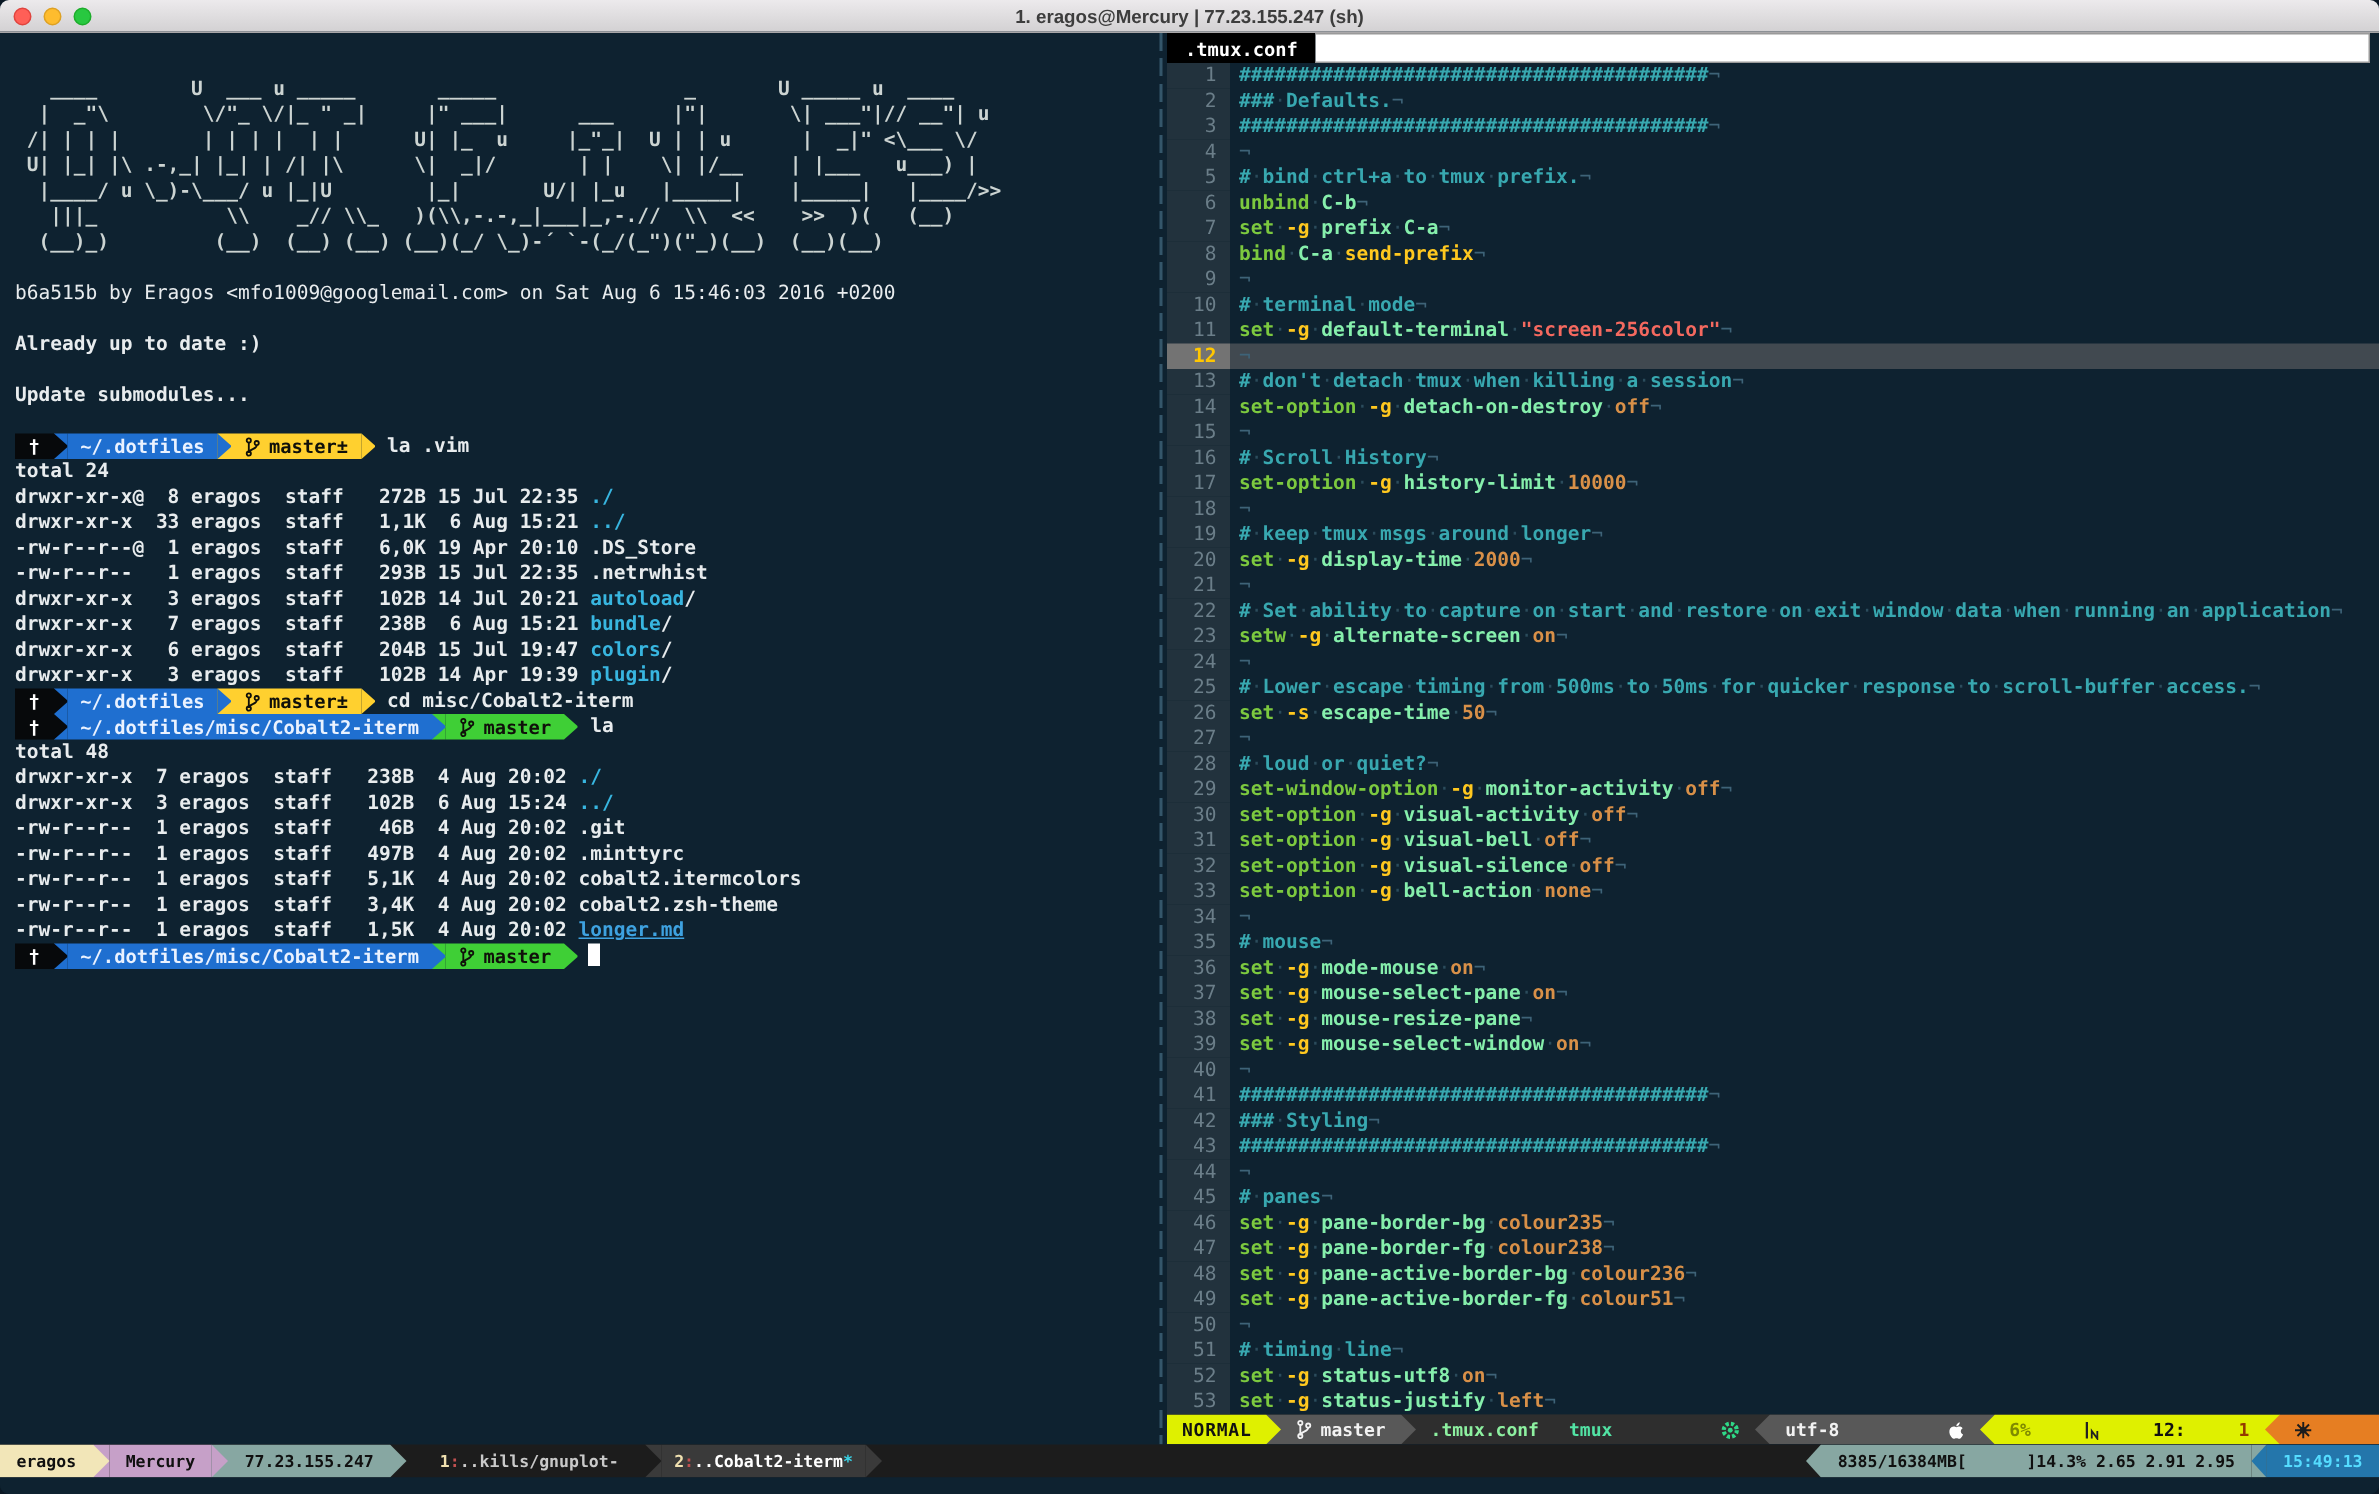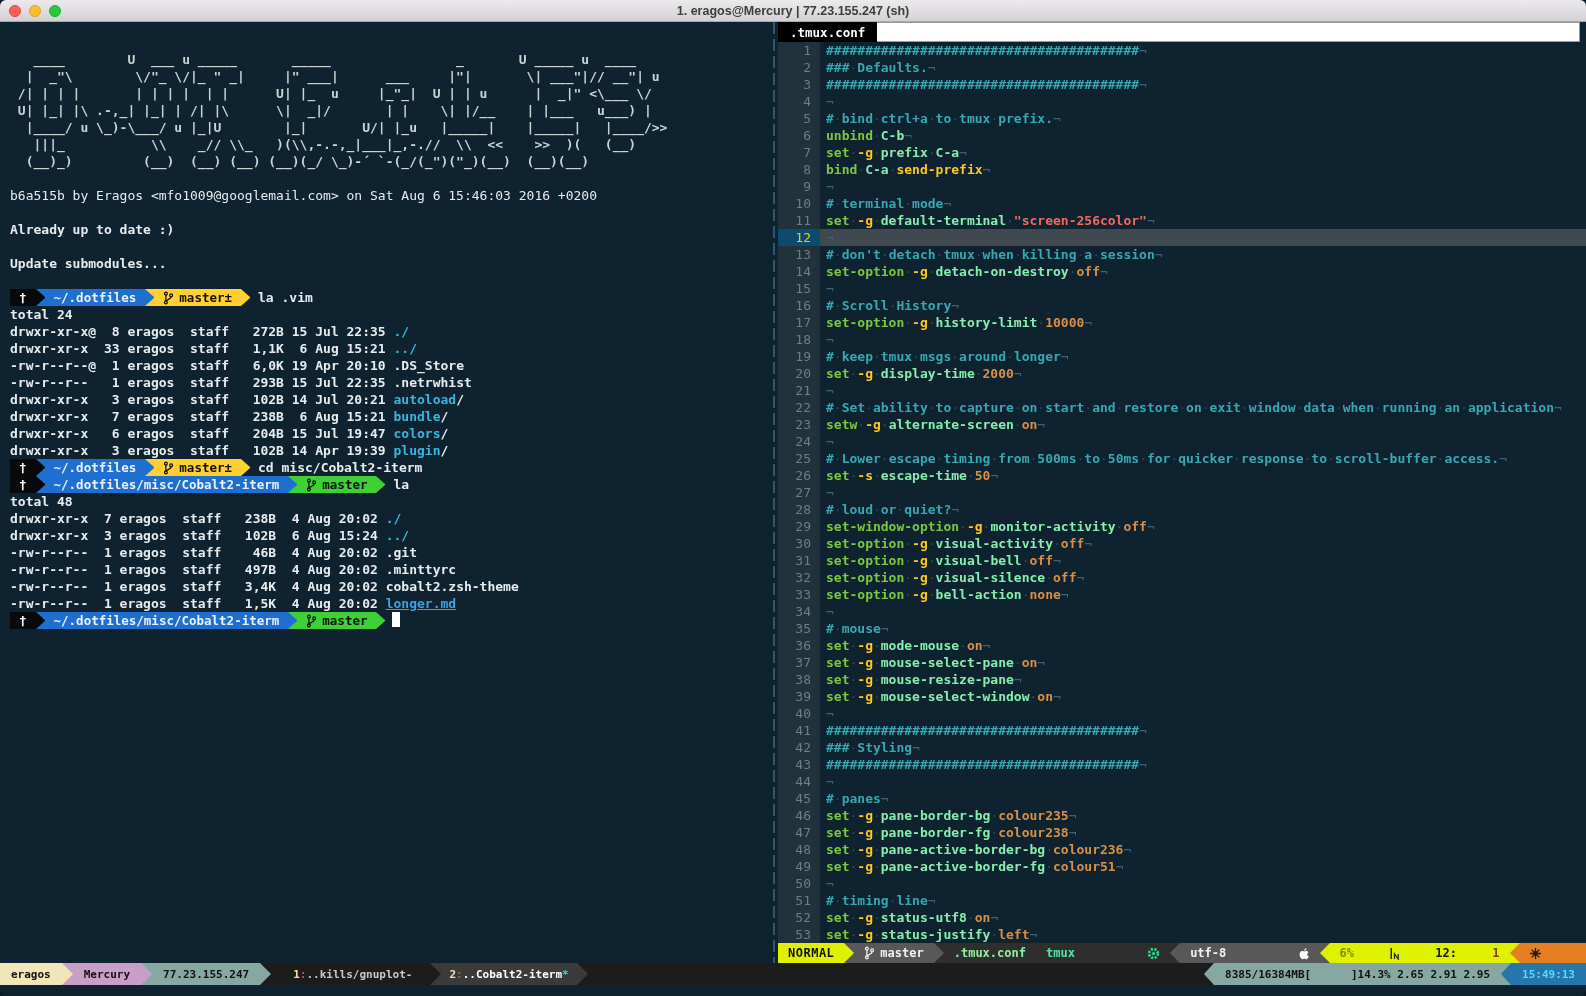--- a/index.html
+++ b/index.html
@@ -39,21 +39,21 @@
 
   
   .tabline{flex:0 0 20px;display:flex;background:#0e2230;padding-right:6px}
   .vtab{background:#000;color:#fff;font-size:12.5px;font-weight:700;padding:0 12px;display:flex;align-items:center}
   .tabfill{flex:1;background:#fff;border:1px solid #9a9a9a;border-left:none}
   .vim-lines{flex:0 0 901px;overflow:hidden}
   .vrow{display:flex;height:17px;line-height:17px;font-size:13px}
   .vnum{flex:0 0 42px;text-align:right;padding-right:9px;color:#6b7e89;background:#22323d;font-weight:400}
   .vtext{flex:1;white-space:pre;padding-left:6px;font-weight:700}
   .vrow.cur{background:#414950}
-  .vrow.cur .vnum{background:#0c4a6e;color:#ffc600;font-weight:400}
+  .vrow.cur .vnum{background:#737373;color:#ffc600;font-weight:700}
   .c{color:#38a8b0}.k{color:#7cc93f}.f{color:#ffc81f}.o{color:#86efac}.v{color:#d89048}.s{color:#f4695f}
   .ws{color:#2b4c5c;font-weight:400}
   .eol{color:#3e6378;font-weight:400}
 
   
   .vim-status{flex:0 0 20px;display:flex;align-items:stretch;background:#2e2e2e;font-size:12px;font-weight:700;overflow:hidden}
   .vseg{display:flex;align-items:center;padding:0 10px;white-space:pre}
   .vseg.mode{background:#dff000;color:#111;letter-spacing:0.5px}
   .vseg.branch{background:#585858;color:#f2f2f2}
   .vseg.file{background:#2e2e2e;color:#8df0a0}
@@ -140,20 +140,21 @@
               <circle cx="3" cy="3" r="1.6"></circle>
               <circle cx="3" cy="13" r="1.6"></circle>
               <circle cx="9" cy="5" r="1.6"></circle>
               <path d="M3 4.6v6.8 M9 6.6c0 3.4-6 2.6-6 6"></path>
             </svg><span>master</span></span><span class="parr" style="border-left-color: rgb(63, 207, 54);"></span><span class="t cmdtxt">la</span></div>
         <div class="line"><span class="t">total 48</span></div>
         <div class="line"><span class="t">drwxr-xr-x  7 eragos  staff   238B  4 Aug 20:02 </span><span class="dir" style="font-weight: 700;">./</span></div>
         <div class="line"><span class="t">drwxr-xr-x  3 eragos  staff   102B  6 Aug 15:24 </span><span class="dir" style="font-weight: 700;">../</span></div>
         <div class="line"><span class="t">-rw-r--r--  1 eragos  staff    46B  4 Aug 20:02 </span><span class="file">.git</span></div>
         <div class="line"><span class="t">-rw-r--r--  1 eragos  staff   497B  4 Aug 20:02 </span><span class="file">.minttyrc</span></div>
+        <div class="line"><span class="t">-rw-r--r--  1 eragos  staff   5,1K  4 Aug 20:02 </span><span class="file">cobalt2.itermcolors</span></div>
         <div class="line"><span class="t">-rw-r--r--  1 eragos  staff   3,4K  4 Aug 20:02 </span><span class="file">cobalt2.zsh-theme</span></div>
         <div class="line"><span class="t">-rw-r--r--  1 eragos  staff   1,5K  4 Aug 20:02 </span><span class="link">longer.md</span></div>
         <div class="line"><span class="pseg" style="background: rgb(7, 9, 11); color: rgb(255, 255, 255);">†</span><span class="parr" style="border-left-color: rgb(7, 9, 11); background: rgb(31, 111, 208);"></span><span class="pseg" style="background: rgb(31, 111, 208); color: rgb(234, 242, 255);">~/.dotfiles/misc/Cobalt2-iterm</span><span class="parr" style="border-left-color: rgb(31, 111, 208); background: rgb(63, 207, 54);"></span><span class="pseg" style="background: rgb(63, 207, 54); color: rgb(16, 16, 10);"><svg class="branch-svg" viewBox="0 0 12 16" fill="none" stroke="currentColor" stroke-width="1.4">
               <circle cx="3" cy="3" r="1.6"></circle>
               <circle cx="3" cy="13" r="1.6"></circle>
               <circle cx="9" cy="5" r="1.6"></circle>
               <path d="M3 4.6v6.8 M9 6.6c0 3.4-6 2.6-6 6"></path>
             </svg><span>master</span></span><span class="parr" style="border-left-color: rgb(63, 207, 54);"></span><span class="cursor-block"></span></div>
       </div>
     <div class="pane-divider"></div>

